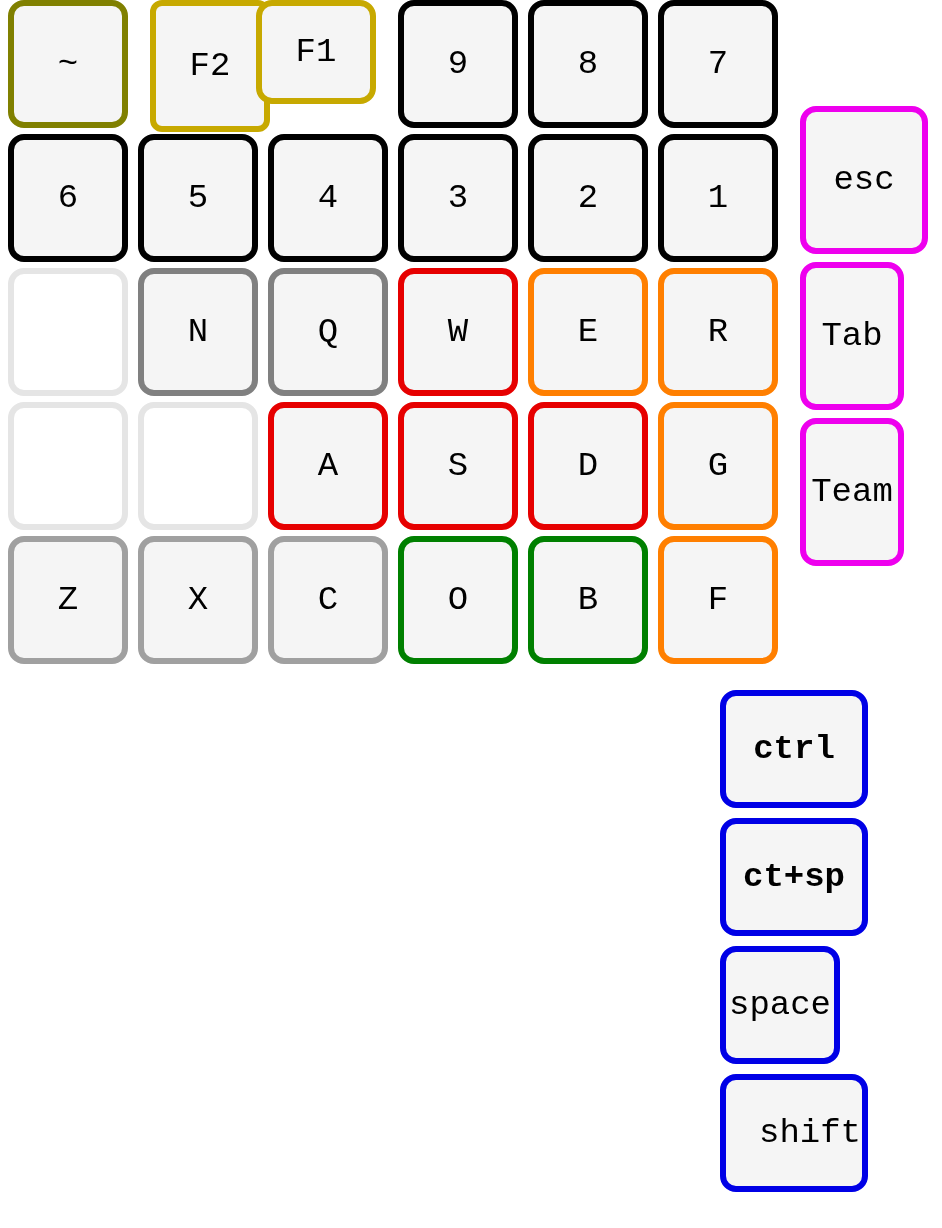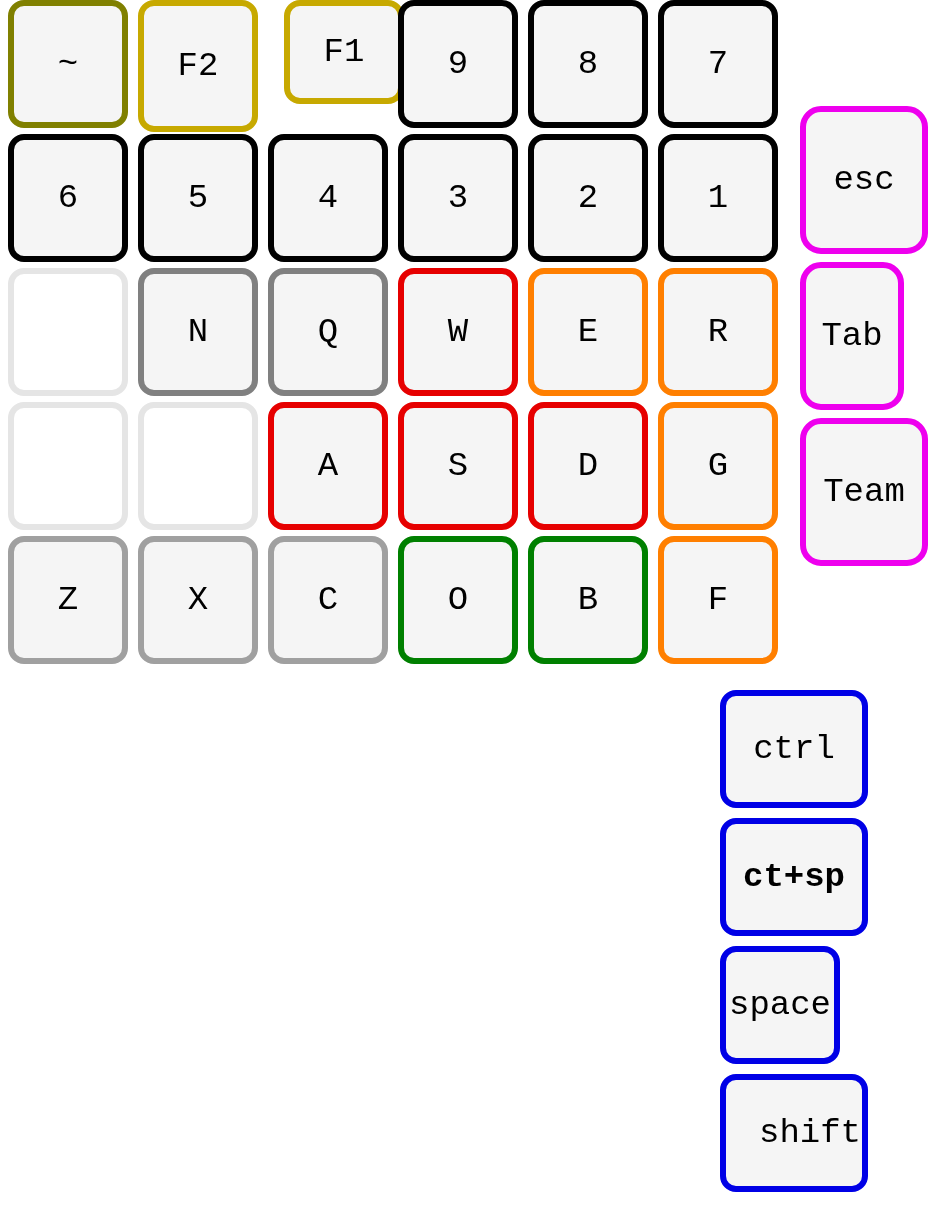--- a/index.html
+++ b/index.html
@@ -24,34 +24,33 @@
     border-style: solid;
     border-width: 6px;
     border-radius: 16px;
     display: flex;
     align-items: center;
     justify-content: center;
     user-select: none;
   }
   .key.bigkey {
     height: 148px;
-    border-radius: 21px;
   }
 </style>
 </head>
 <body>
 <div class="canvas">
 
   <div class="key" style="left:8px; top:0px; width:120px; height:128px; border-color:#808000;">
     <span>~</span>
   </div>
-  <div class="key" style="left:138px; top:0px; width:120px; height:132px; border-color:#c7a900;">
+  <div class="key" style="left:150px; top:0px; width:120px; height:132px; border-color:#c7a900;border-radius:12px;">
     <span>F2</span>
   </div>
-  <div class="key" style="left:284px; top:0px; width:120px; height:104px; border-color:#c7a900;">
+  <div class="key" style="left:256px; top:0px; width:120px; height:104px; border-color:#c7a900;">
     <span>F1</span>
   </div>
   <div class="key" style="left:398px; top:0px; width:120px; height:128px; border-color:#000000;">
     <span>9</span>
   </div>
   <div class="key" style="left:528px; top:0px; width:120px; height:128px; border-color:#000000;">
     <span>8</span>
   </div>
   <div class="key" style="left:658px; top:0px; width:120px; height:128px; border-color:#000000;">
     <span>7</span>
@@ -132,25 +131,25 @@
   <div class="key" style="left:658px; top:536px; width:120px; height:128px; border-color:#ff7f00;">
     <span>F</span>
   </div>
 
   <div class="key bigkey" style="left:800px; top:106px; width:128px; border-color:#ee00ee;">
     <span>esc</span>
   </div>
   <div class="key bigkey" style="left:800px; top:262px; width:104px; border-color:#ee00ee;">
     <span>Tab</span>
   </div>
-  <div class="key bigkey" style="left:800px; top:418px; width:128px; border-color:#ee00ee;">
+  <div class="key bigkey" style="left:800px; top:418px; width:104px; border-color:#ee00ee;">
     <span>Team</span>
   </div>
 
-  <div class="key" style="left:720px; top:690px; width:148px; height:118px; border-color:#0000e6;">
+  <div class="key" style="left:720px; top:690px; width:148px; height:118px; border-color:#0000e6;font-weight:bold;">
     <span>ctrl</span>
   </div>
   <div class="key" style="left:720px; top:818px; width:148px; height:118px; border-color:#0000e6;font-weight:bold;">
     <span>ct+sp</span>
   </div>
   <div class="key" style="left:720px; top:946px; width:120px; height:118px; border-color:#0000e6;">
     <span>space</span>
   </div>
   <div class="key" style="left:720px; top:1074px; width:148px; height:118px; border-color:#0000e6;padding-left:32px;">
     <span>shift</span>

